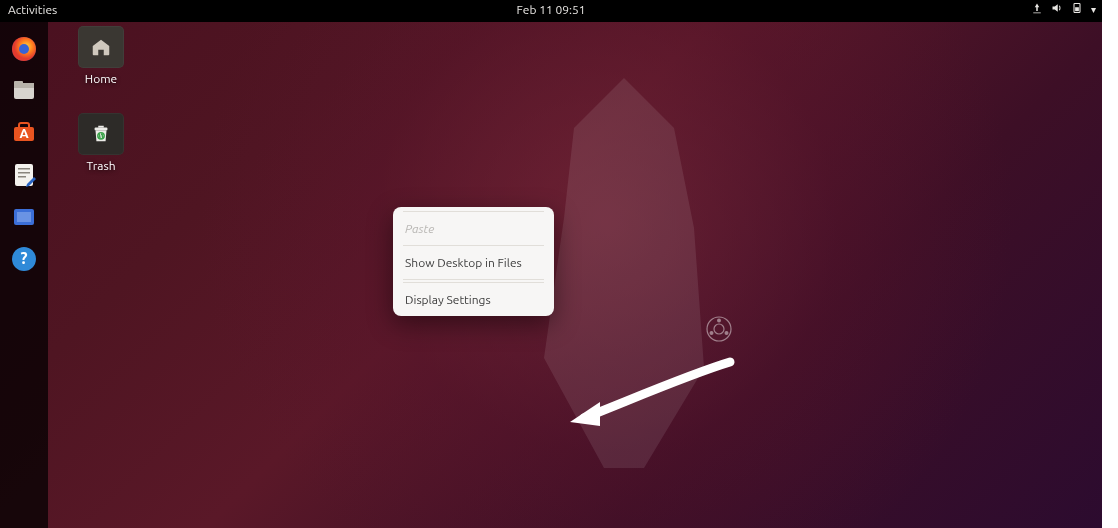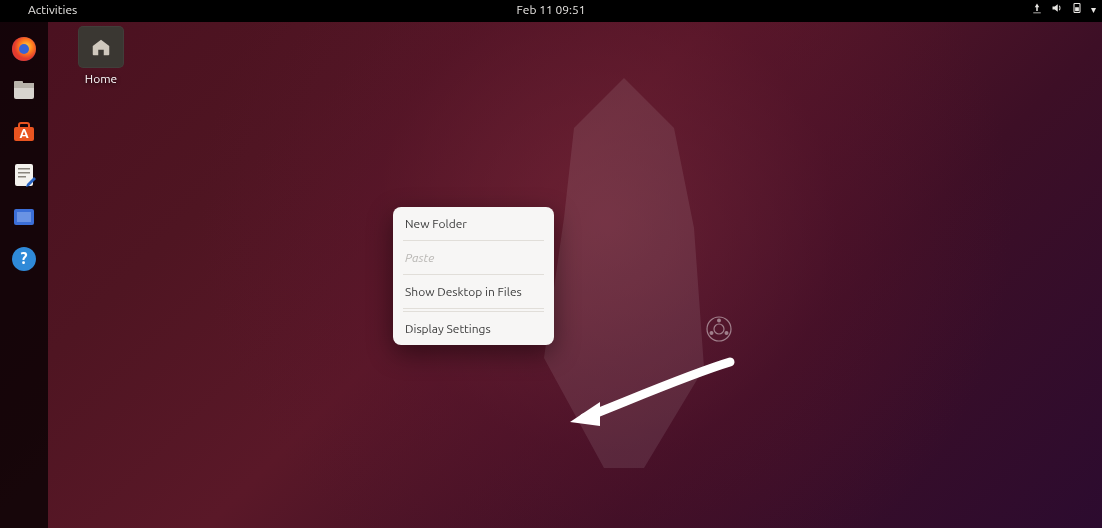--- a/index.html
+++ b/index.html
@@ -12,21 +12,21 @@
       width:1102px; height:528px; position:relative; overflow:hidden;
       background:
         radial-gradient(circle at 55% 42%, rgba(120,40,60,0.55) 0%, rgba(90,20,45,0.35) 34%, rgba(0,0,0,0) 60%),
         linear-gradient(135deg,#4a1020 0%,#4f1522 25%,#5a1828 45%,#3d0f26 70%,#2c0b2f 100%);
     }
     .topbar {
       position:absolute; top:0; left:0; right:0; height:22px;
       background:#000; color:#e8e6e3; font-size:12px;
       display:flex; align-items:center;
     }
-    .topbar .activities { position:absolute; left:28px; top:3px; cursor:pointer; }
+    .topbar .activities { position:absolute; left:8px; top:3px; cursor:pointer; }
     .topbar .datetime   { position:absolute; left:50%; top:3px; transform:translateX(-50%);text-align:center; }
     .topbar .tray       { position:absolute; right:6px; top:2px; display:flex; gap:8px; align-items:center; }
     .tray svg { width:12px; height:12px; fill:#e8e6e3; }
     .tray .chev { font-size:10px; color:#e8e6e3; }
 
     .dock {
       position:absolute; top:22px; left:0; bottom:0; width:48px;
       background:rgba(0,0,0,0.72);
       display:flex; flex-direction:column; align-items:center;
       gap:8px; padding-top:10px;
@@ -182,24 +182,36 @@
 
   <div class="desktop-icons">
     <div class="desk-icon" id="home">
       <div class="tile">
         <svg viewBox="0 0 24 24">
             <path d="M3 11l9-7 9 7v9a1 1 0 01-1 1h-5v-6H9v6H4a1 1 0 01-1-1z" fill="#cfc8bd"></path>
           </svg>
       </div>
       <div class="label">Home</div>
     </div>
+    <div class="desk-icon" id="trash">
+      <div class="tile">
+        <svg viewBox="0 0 24 24">
+            <path d="M6 8h12l-1 12H7z" fill="#ecebe7"></path>
+            <rect x="5" y="5" width="14" height="3" rx="1" fill="#ecebe7"></rect>
+            <path d="M9 3h6v2H9z" fill="#ecebe7"></path>
+            <path d="M10 11l1 6m2-6l1 6" stroke="#3aa24a" stroke-width="1.6" fill="none"></path>
+            <circle cx="12" cy="14" r="3.5" fill="none" stroke="#3aa24a" stroke-width="1.6"></circle>
+            <path d="M12 11l2 2-2 0z" fill="#3aa24a"></path>
+          </svg>
+      </div>
+      <div class="label">Trash</div>
+    </div>
   </div>
 
   <div class="context-menu">
-    <div class="item">New Folder</div>
     <div class="sep"></div>
     <div class="item disabled">Paste</div>
     <div class="sep"></div>
     <div class="item">Show Desktop in Files</div>
     <div class="sep"></div>
     <div class="sep"></div>
     <div class="item">Display Settings</div>
   </div>
 
   <div class="arrow-annot">

